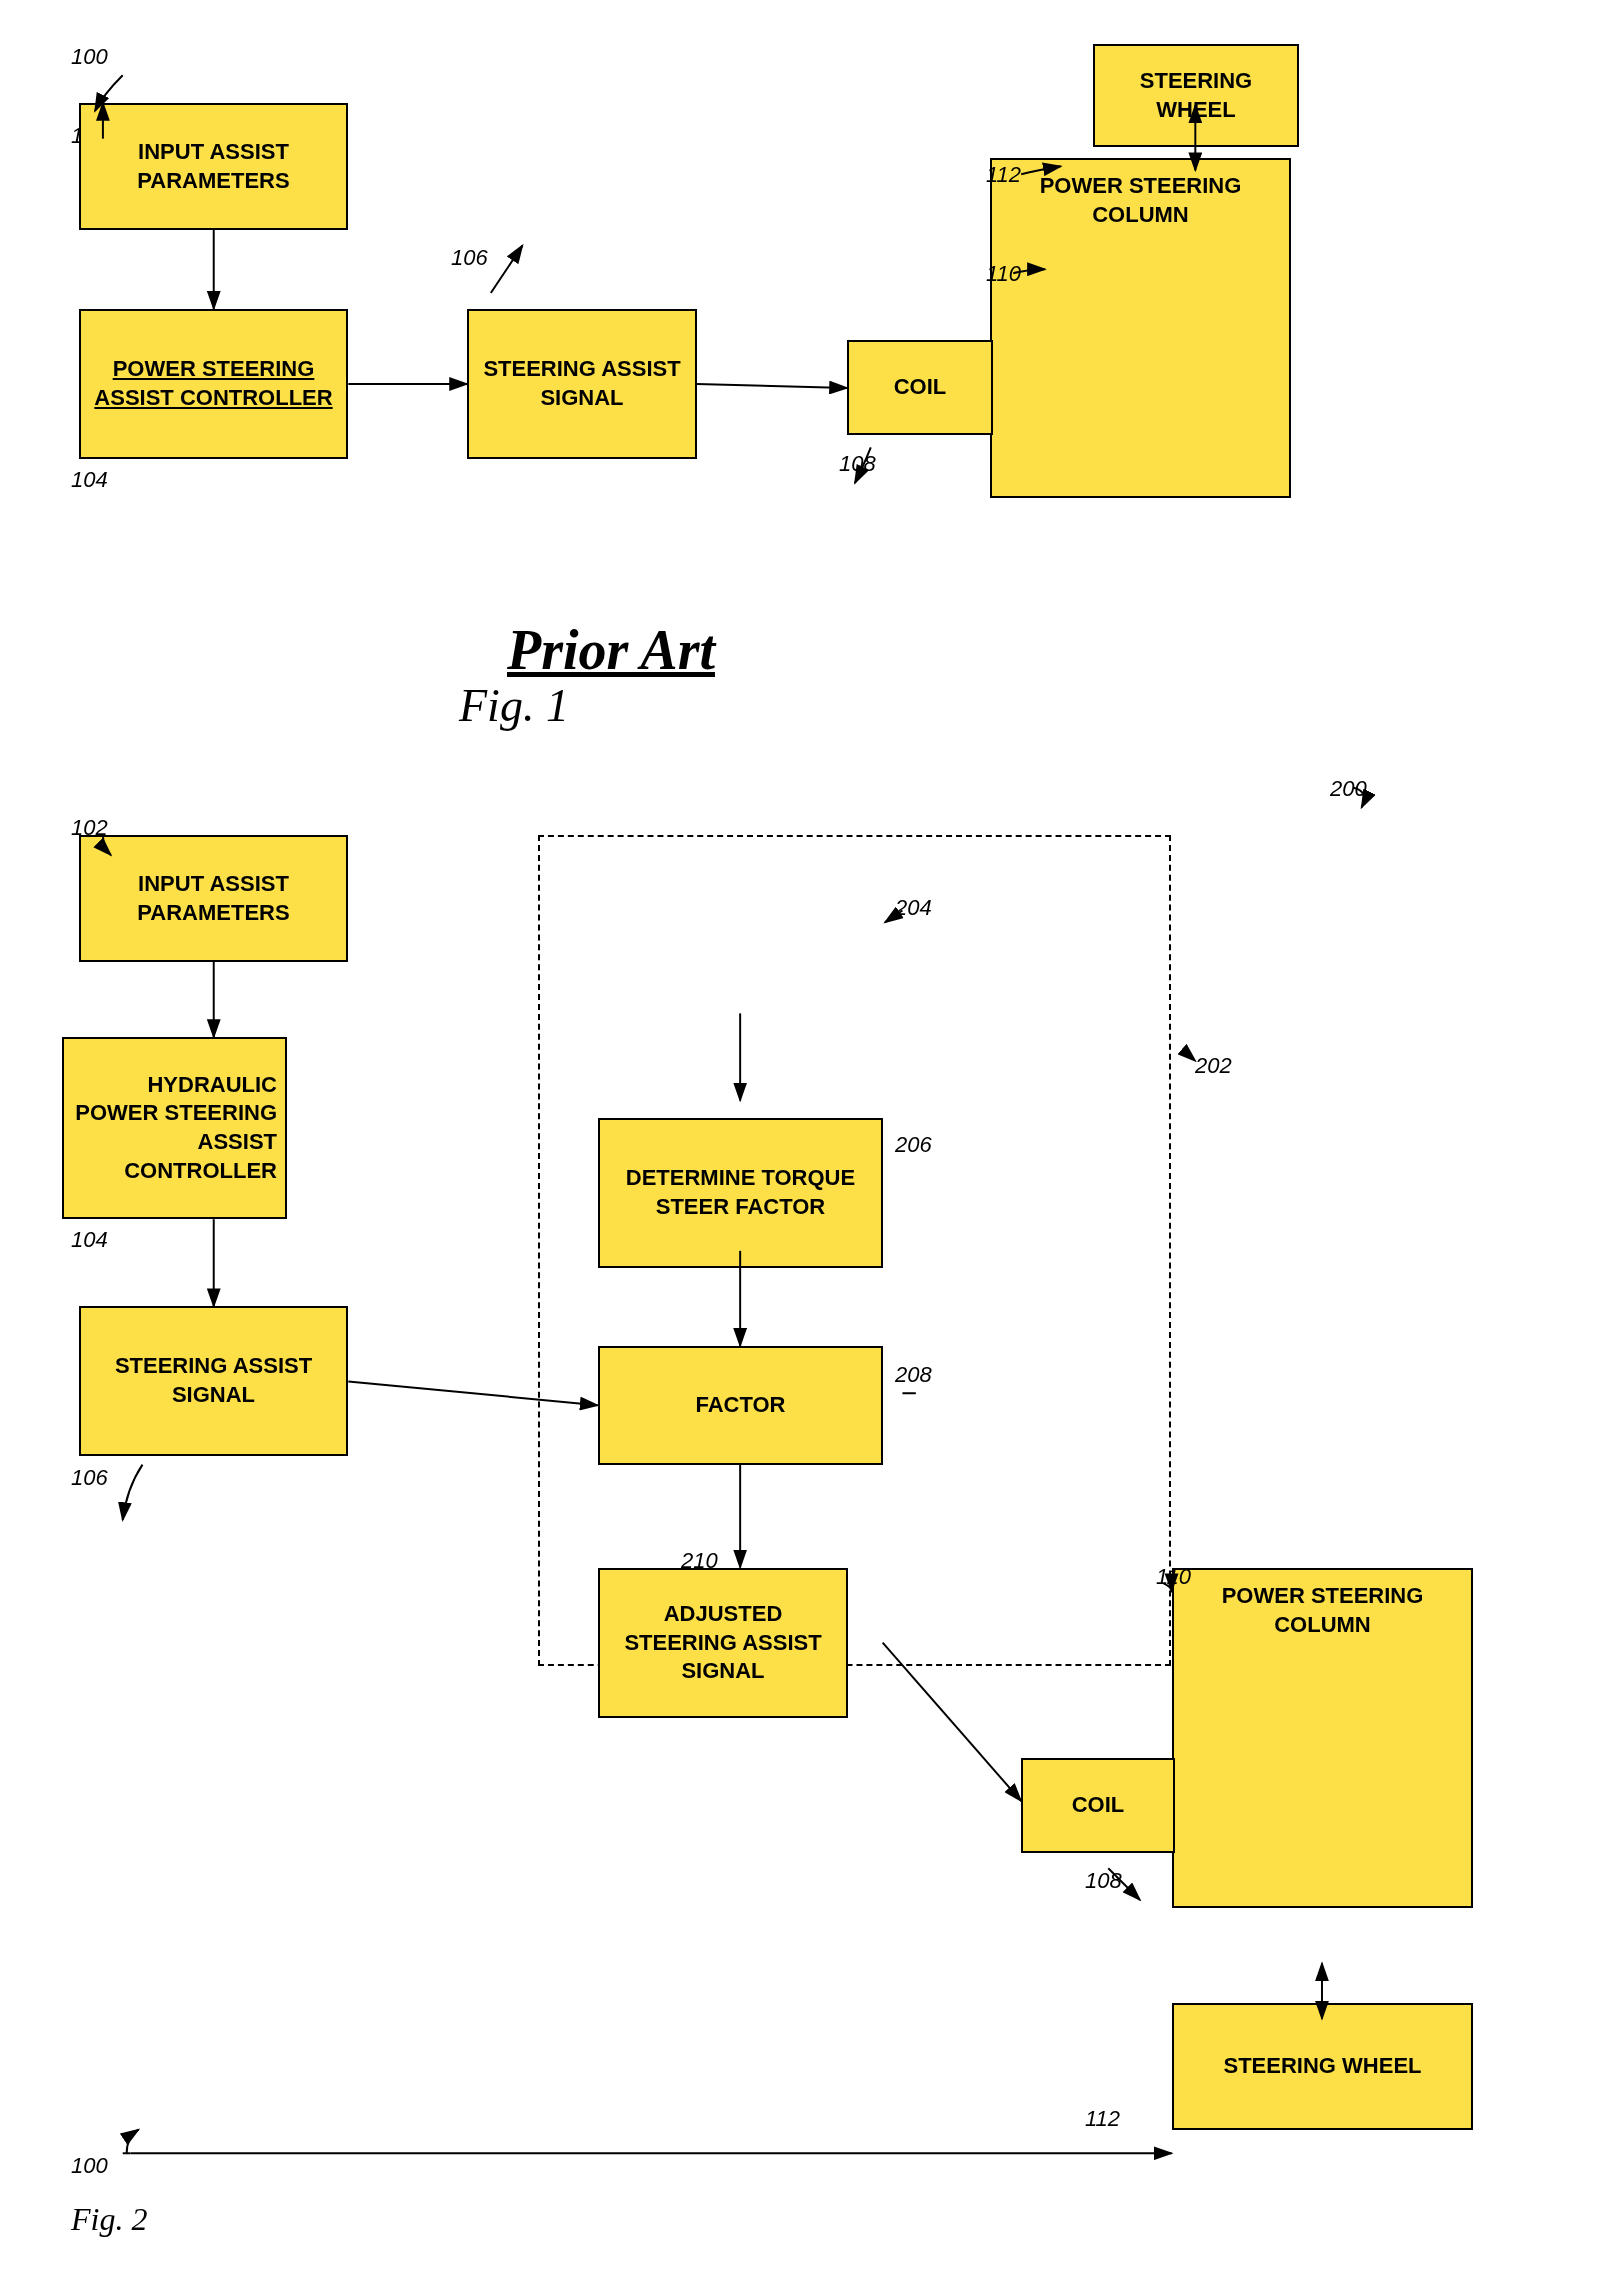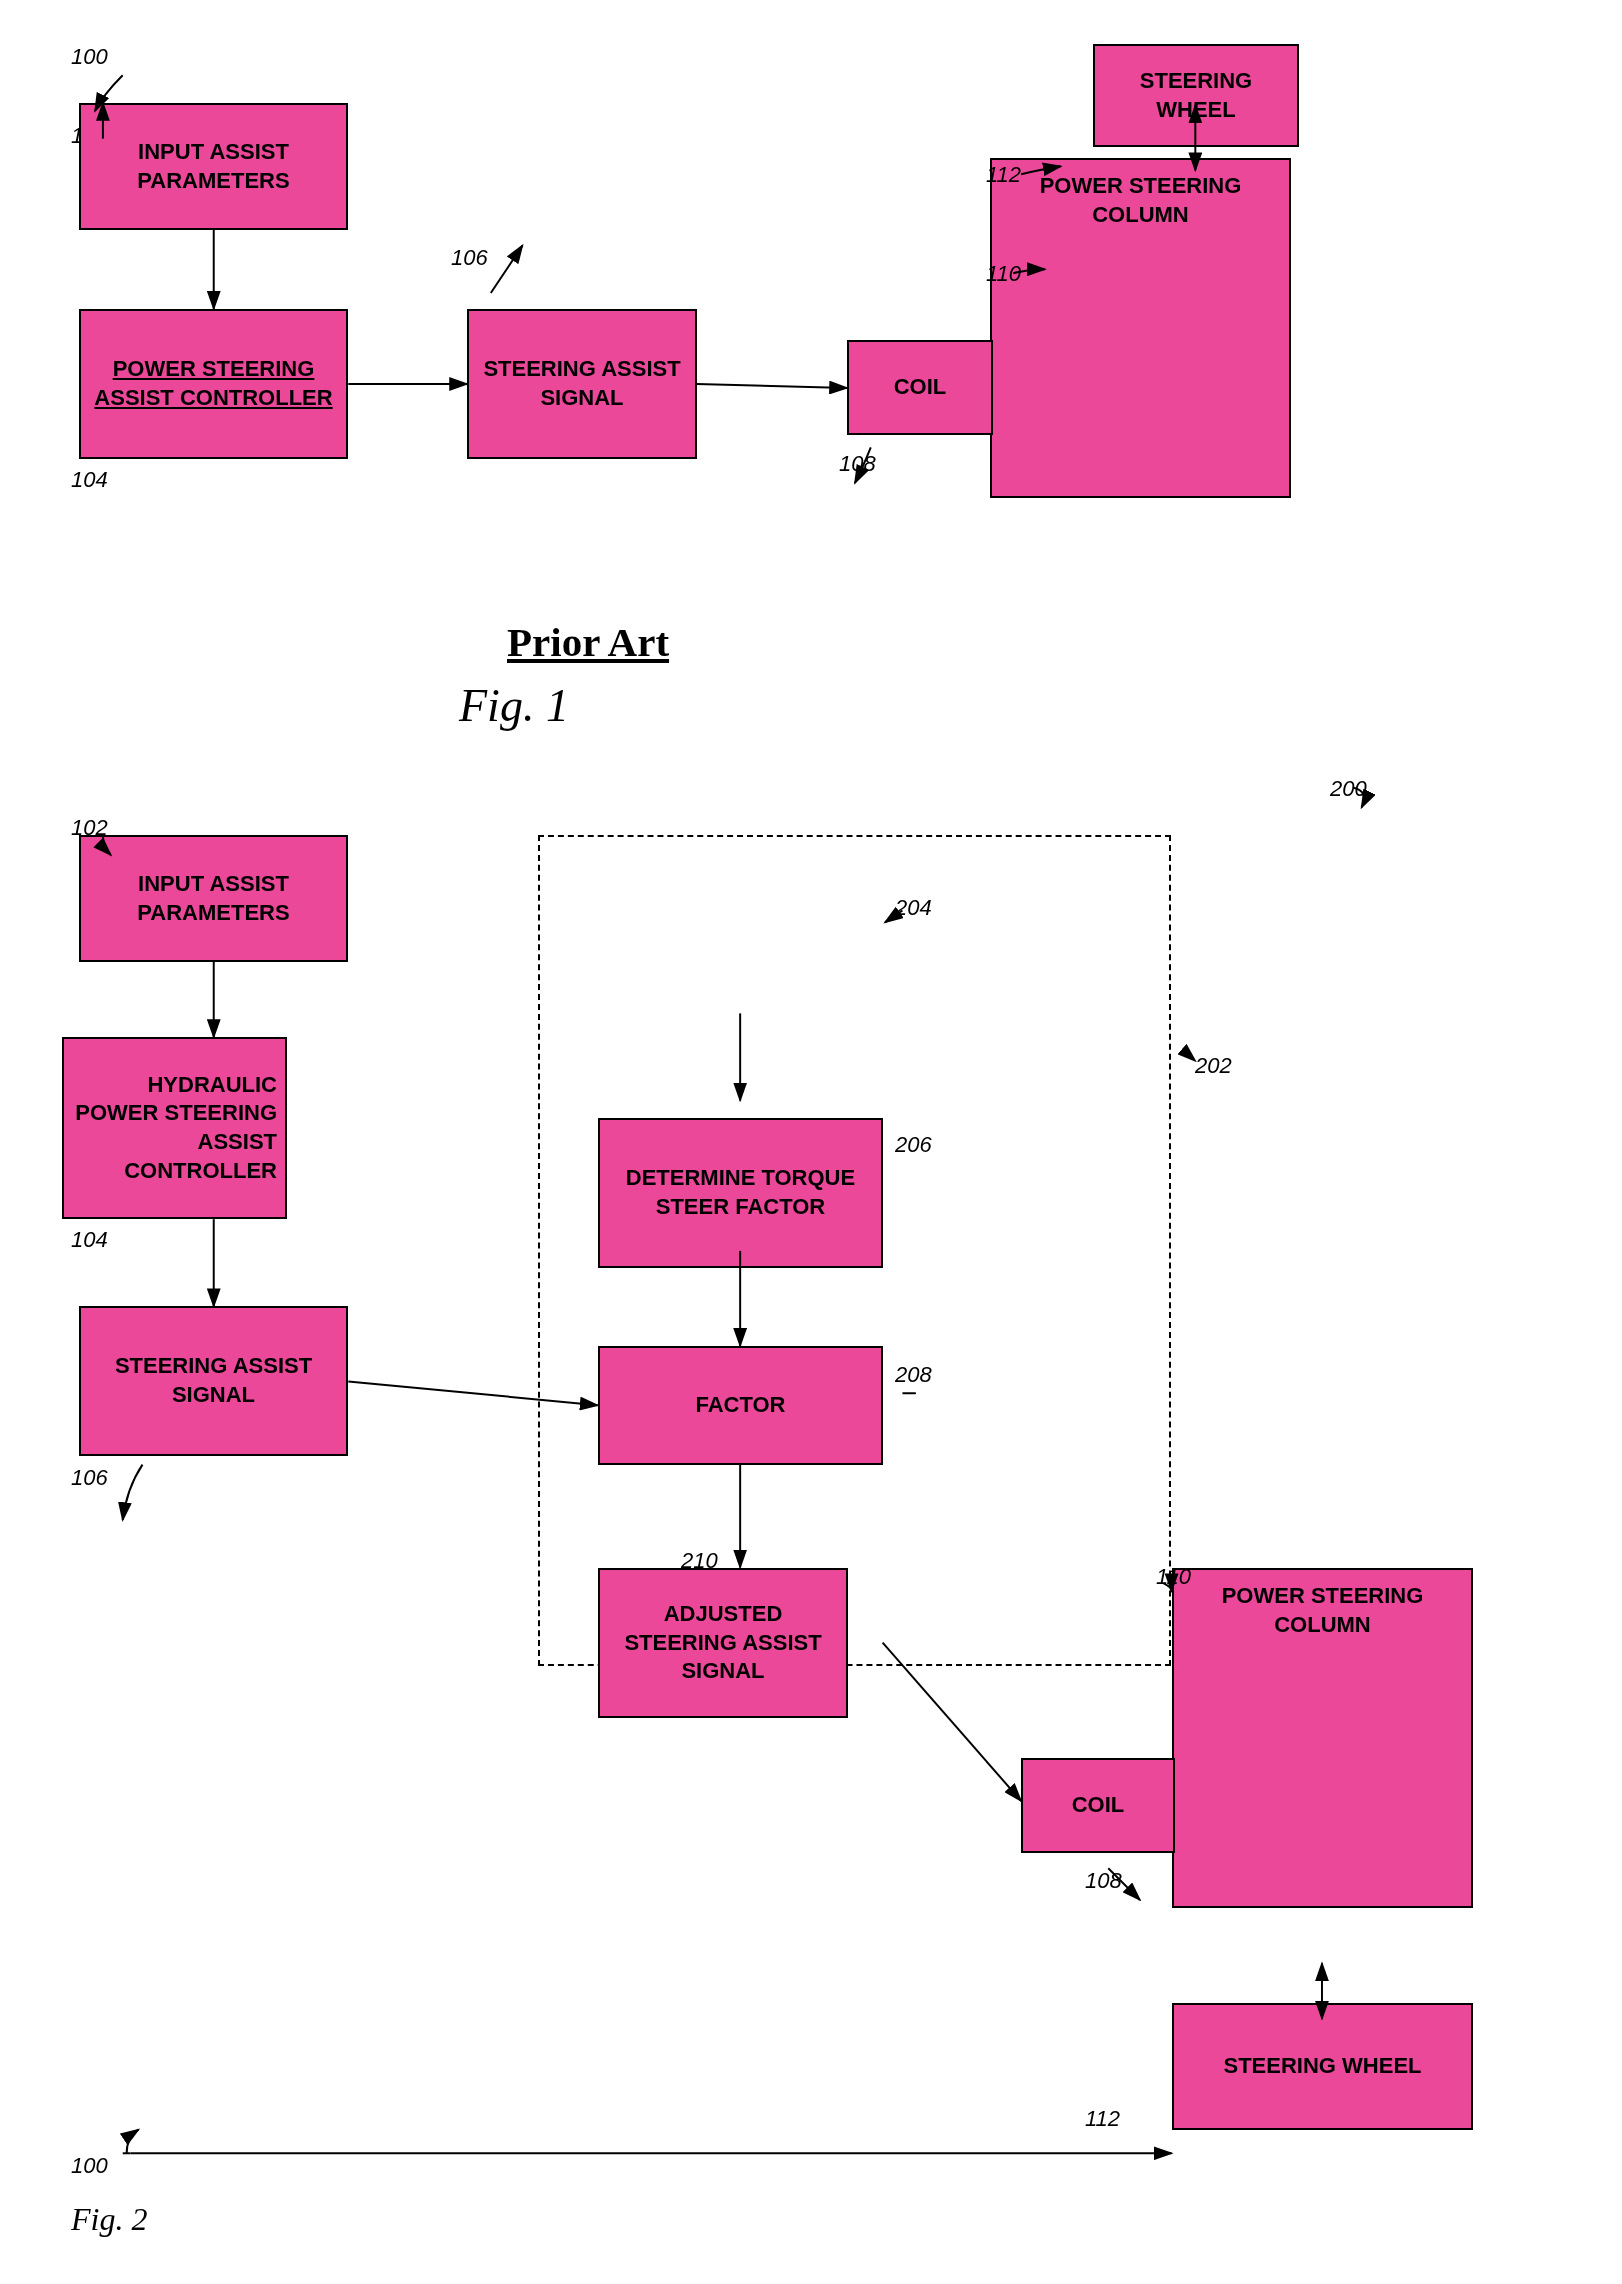--- a/index.html
+++ b/index.html
@@ -15,21 +15,21 @@
     .diagram-container {
       position: relative;
       width: 1622px;
       height: 2284px;
     }
 
     
     .box {
       position: absolute;
       border: 2.4px solid #000;
-      background: #ec4899;
+      background: #fde047;
       display: flex;
       align-items: center;
       justify-content: center;
       text-align: center;
       font-size: 22px;
       font-weight: bold;
       line-height: 1.3;
       padding: 8px;
     }
 
@@ -51,21 +51,22 @@
       position: absolute;
       top: 0;
       left: 0;
       width: 1622px;
       height: 2284px;
       pointer-events: none;
     }
 
     .prior-art-text {
       position: absolute;
-      font-size: 41px;
+      font-size: 56px;
+      font-style: italic;
       font-weight: bold;
       text-decoration: underline;
       font-family: 'Times New Roman', Times, serif;
     }
 
     .fig-text {
       position: absolute;
       font-size: 41px;
       font-style: italic;
       font-family: 'Times New Roman', Times, serif;

